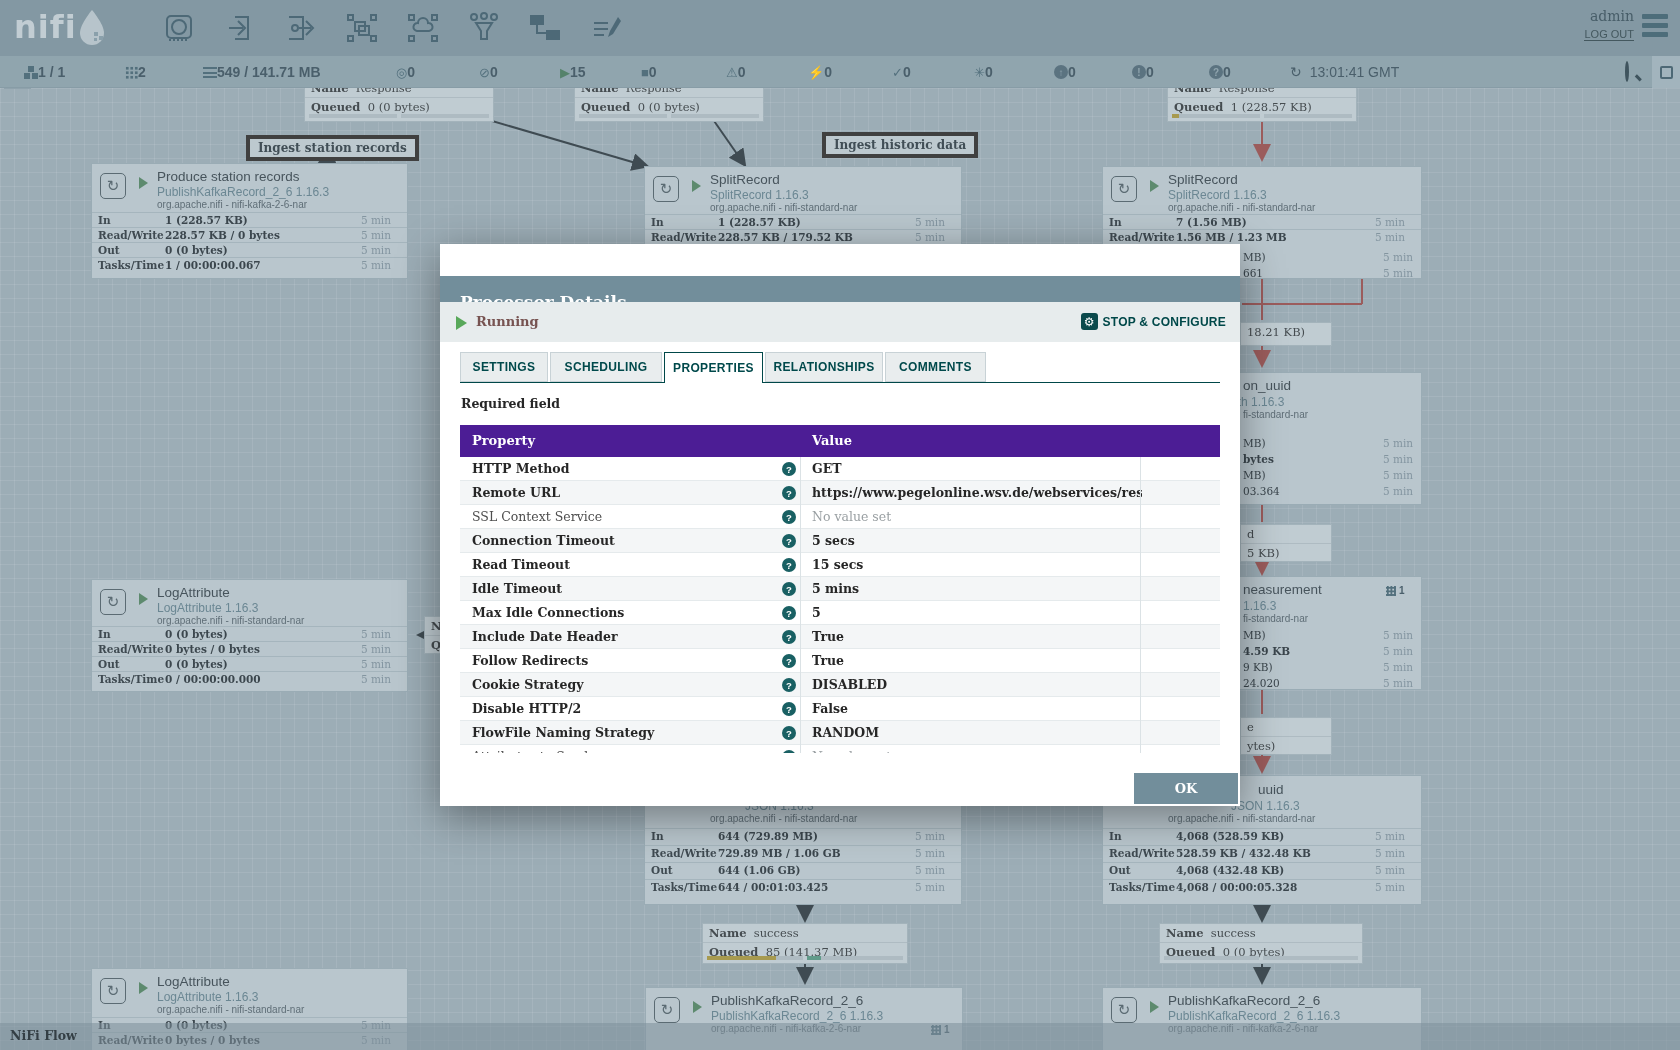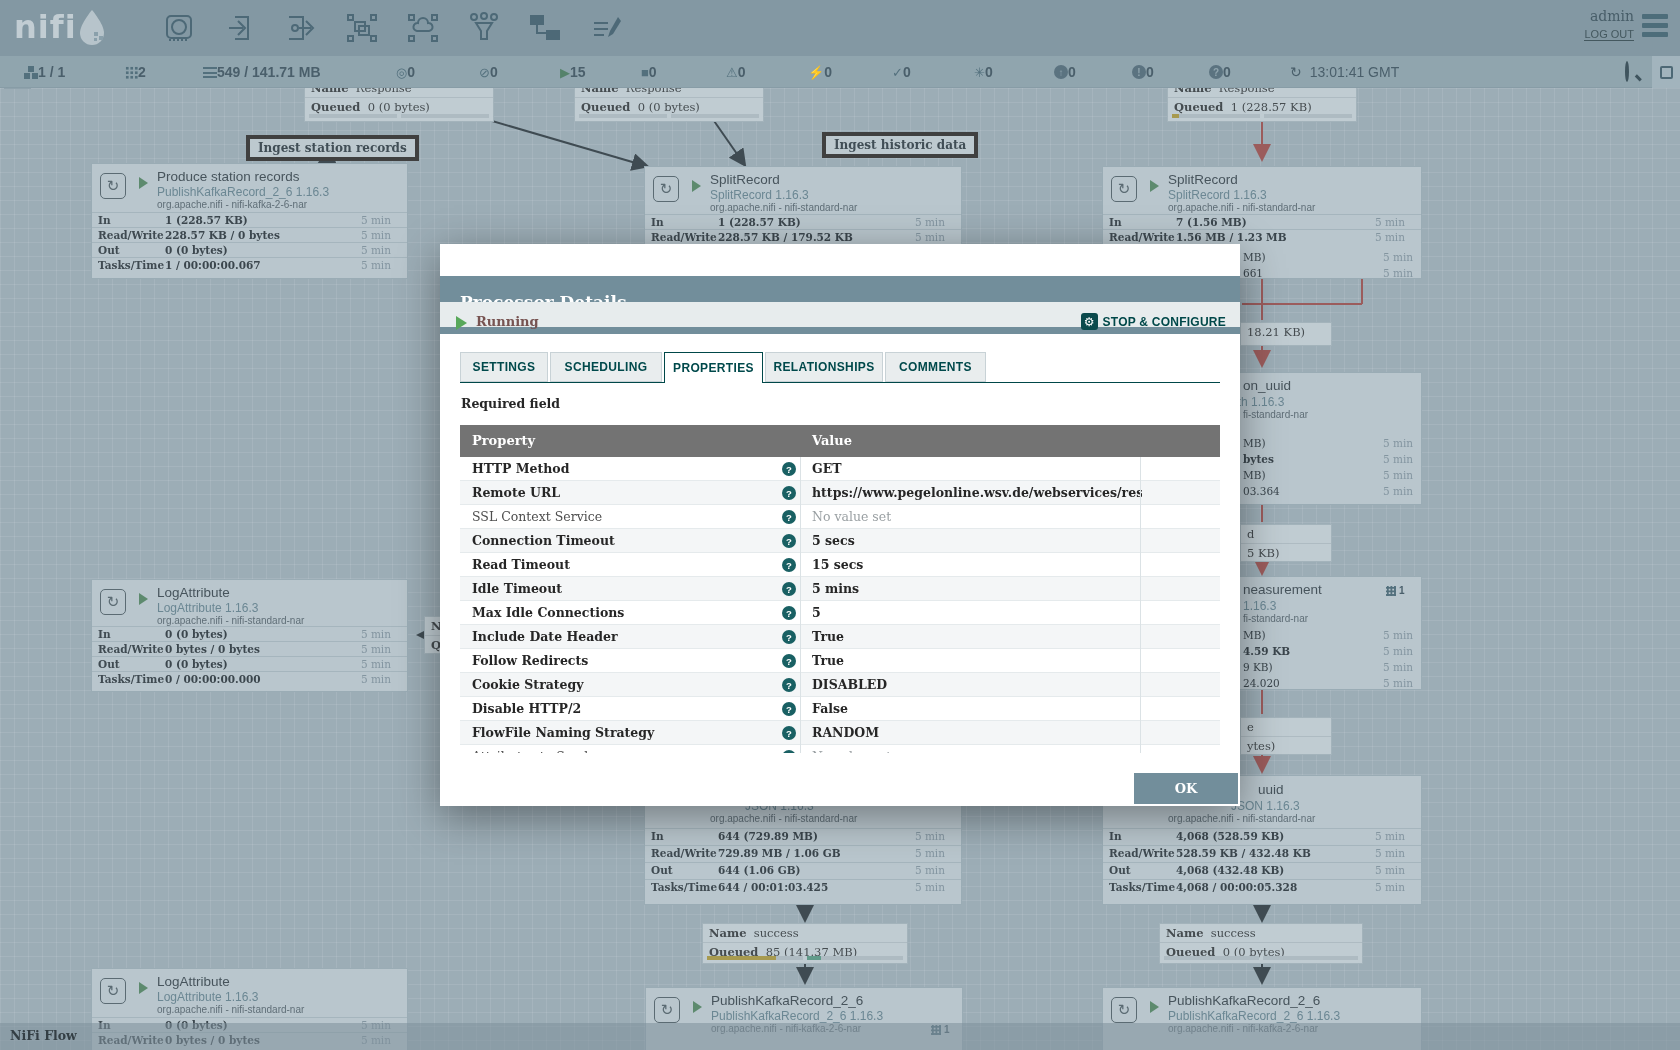--- a/index.html
+++ b/index.html
@@ -70,32 +70,32 @@
 
   .conn-svg { position:absolute; left:0; top:0; width:1680px; height:1050px; z-index:2; pointer-events:none; }
 
   .footer { position:absolute; left:0; top:1023px; width:1680px; height:27px; background:rgba(126,144,154,.55); z-index:5; }
   .footer-text { position:absolute; left:10px; top:5px; font-family:"DejaVu Serif", serif; font-weight:bold; font-size:12.5px; color:#343f45; }
 
   
   .dialog { position:absolute; left:440px; top:244px; width:800px; height:562px; background:#fff; z-index:10; box-shadow:0 10px 40px rgba(0,0,0,.4); }
   .dlg-header { position:absolute; left:0; top:0; right:0; height:58px; background:#728e9b;margin-top:32px; }
   .dlg-title { position:absolute; left:20px; top:16px; font-family:"DejaVu Serif", serif; font-weight:bold; font-size:17px; color:#fff; }
-  .dlg-status { position:absolute; left:0; top:58px; right:0; height:25px; background:#e7eced;padding-left:43px; }
+  .dlg-status { position:absolute; left:0; top:58px; right:0; height:40px; background:#e7eced;padding-left:43px; }
   .st-tri { position:absolute; left:16px; top:14px; width:0; height:0; border-left:11px solid #58a85a; border-top:7px solid transparent; border-bottom:7px solid transparent; }
   .st-text { position:absolute; left:36px; top:12px; font-family:"DejaVu Serif", serif; font-weight:bold; font-size:13px; color:#775351; }
   .stopcfg { position:absolute; right:14px; top:11px; display:flex; align-items:center; gap:5px; cursor:pointer; }
   .stopcfg .gear { width:17px; height:17px; background:#0b4a4c; border-radius:3px; color:#fff; font-size:12px; display:flex; align-items:center; justify-content:center; }
   .stopcfg .txt { font-size:12px; font-weight:bold; color:#004849; letter-spacing:.02em; }
   .tabs { position:absolute; left:20px; top:108px; width:760px; height:31px; border-bottom:1px solid #004849; }
   .tab { position:absolute; top:0; height:30px; background:#e9edee; border:1px solid #c8d2d6; color:#00494b; font-size:12px; font-weight:bold; letter-spacing:.03em; display:flex; align-items:center; justify-content:center; cursor:pointer; }
   .tab.active { background:#fff; border:1px solid #004849; border-bottom:none; height:31px; z-index:2; }
   .required-note { position:absolute; left:21px; top:152px; font-family:"DejaVu Serif", serif; font-weight:bold; font-size:12.5px; color:#262626; }
   .ptable { position:absolute; left:20px; top:181px; width:760px; height:328px; overflow:hidden; }
-  .pt-head { position:relative; height:32px; background:#737373; font-family:"DejaVu Serif", serif; font-weight:bold; font-size:13px; color:#fff; }
+  .pt-head { position:relative; height:32px; background:#4c1d95; font-family:"DejaVu Serif", serif; font-weight:bold; font-size:13px; color:#fff; }
   .pt-head .h1 { position:absolute; left:12px; top:8px; }
   .pt-head .h2 { position:absolute; left:352px; top:8px; }
   .prow { position:relative; height:24px; border-bottom:1px solid #e5eaec; font-family:"DejaVu Serif", serif; font-size:12.5px; }
   .prow.alt { background:#f4f6f7; }
   .pname { position:absolute; left:12px; top:4px; font-weight:bold; color:#262626; white-space:nowrap; }
   .prow.optional .pname { font-weight:normal; color:#4e4e4e; }
   .phelp { position:absolute; left:322px; top:5px; width:14px; height:14px; border-radius:50%; background:#196063; color:#fff; font-size:9.5px; font-weight:bold; display:flex; align-items:center; justify-content:center; font-family:"Liberation Sans", sans-serif; }
   .pval { position:absolute; left:352px; top:4px; font-weight:bold; color:#262626; white-space:nowrap; max-width:330px; overflow:hidden; }
   .prow.unset .pval { font-weight:normal; color:#9aa0a3; }
   .vline1 { position:absolute; left:340px; top:32px; bottom:0; width:1px; background:#dbe2e5; }

